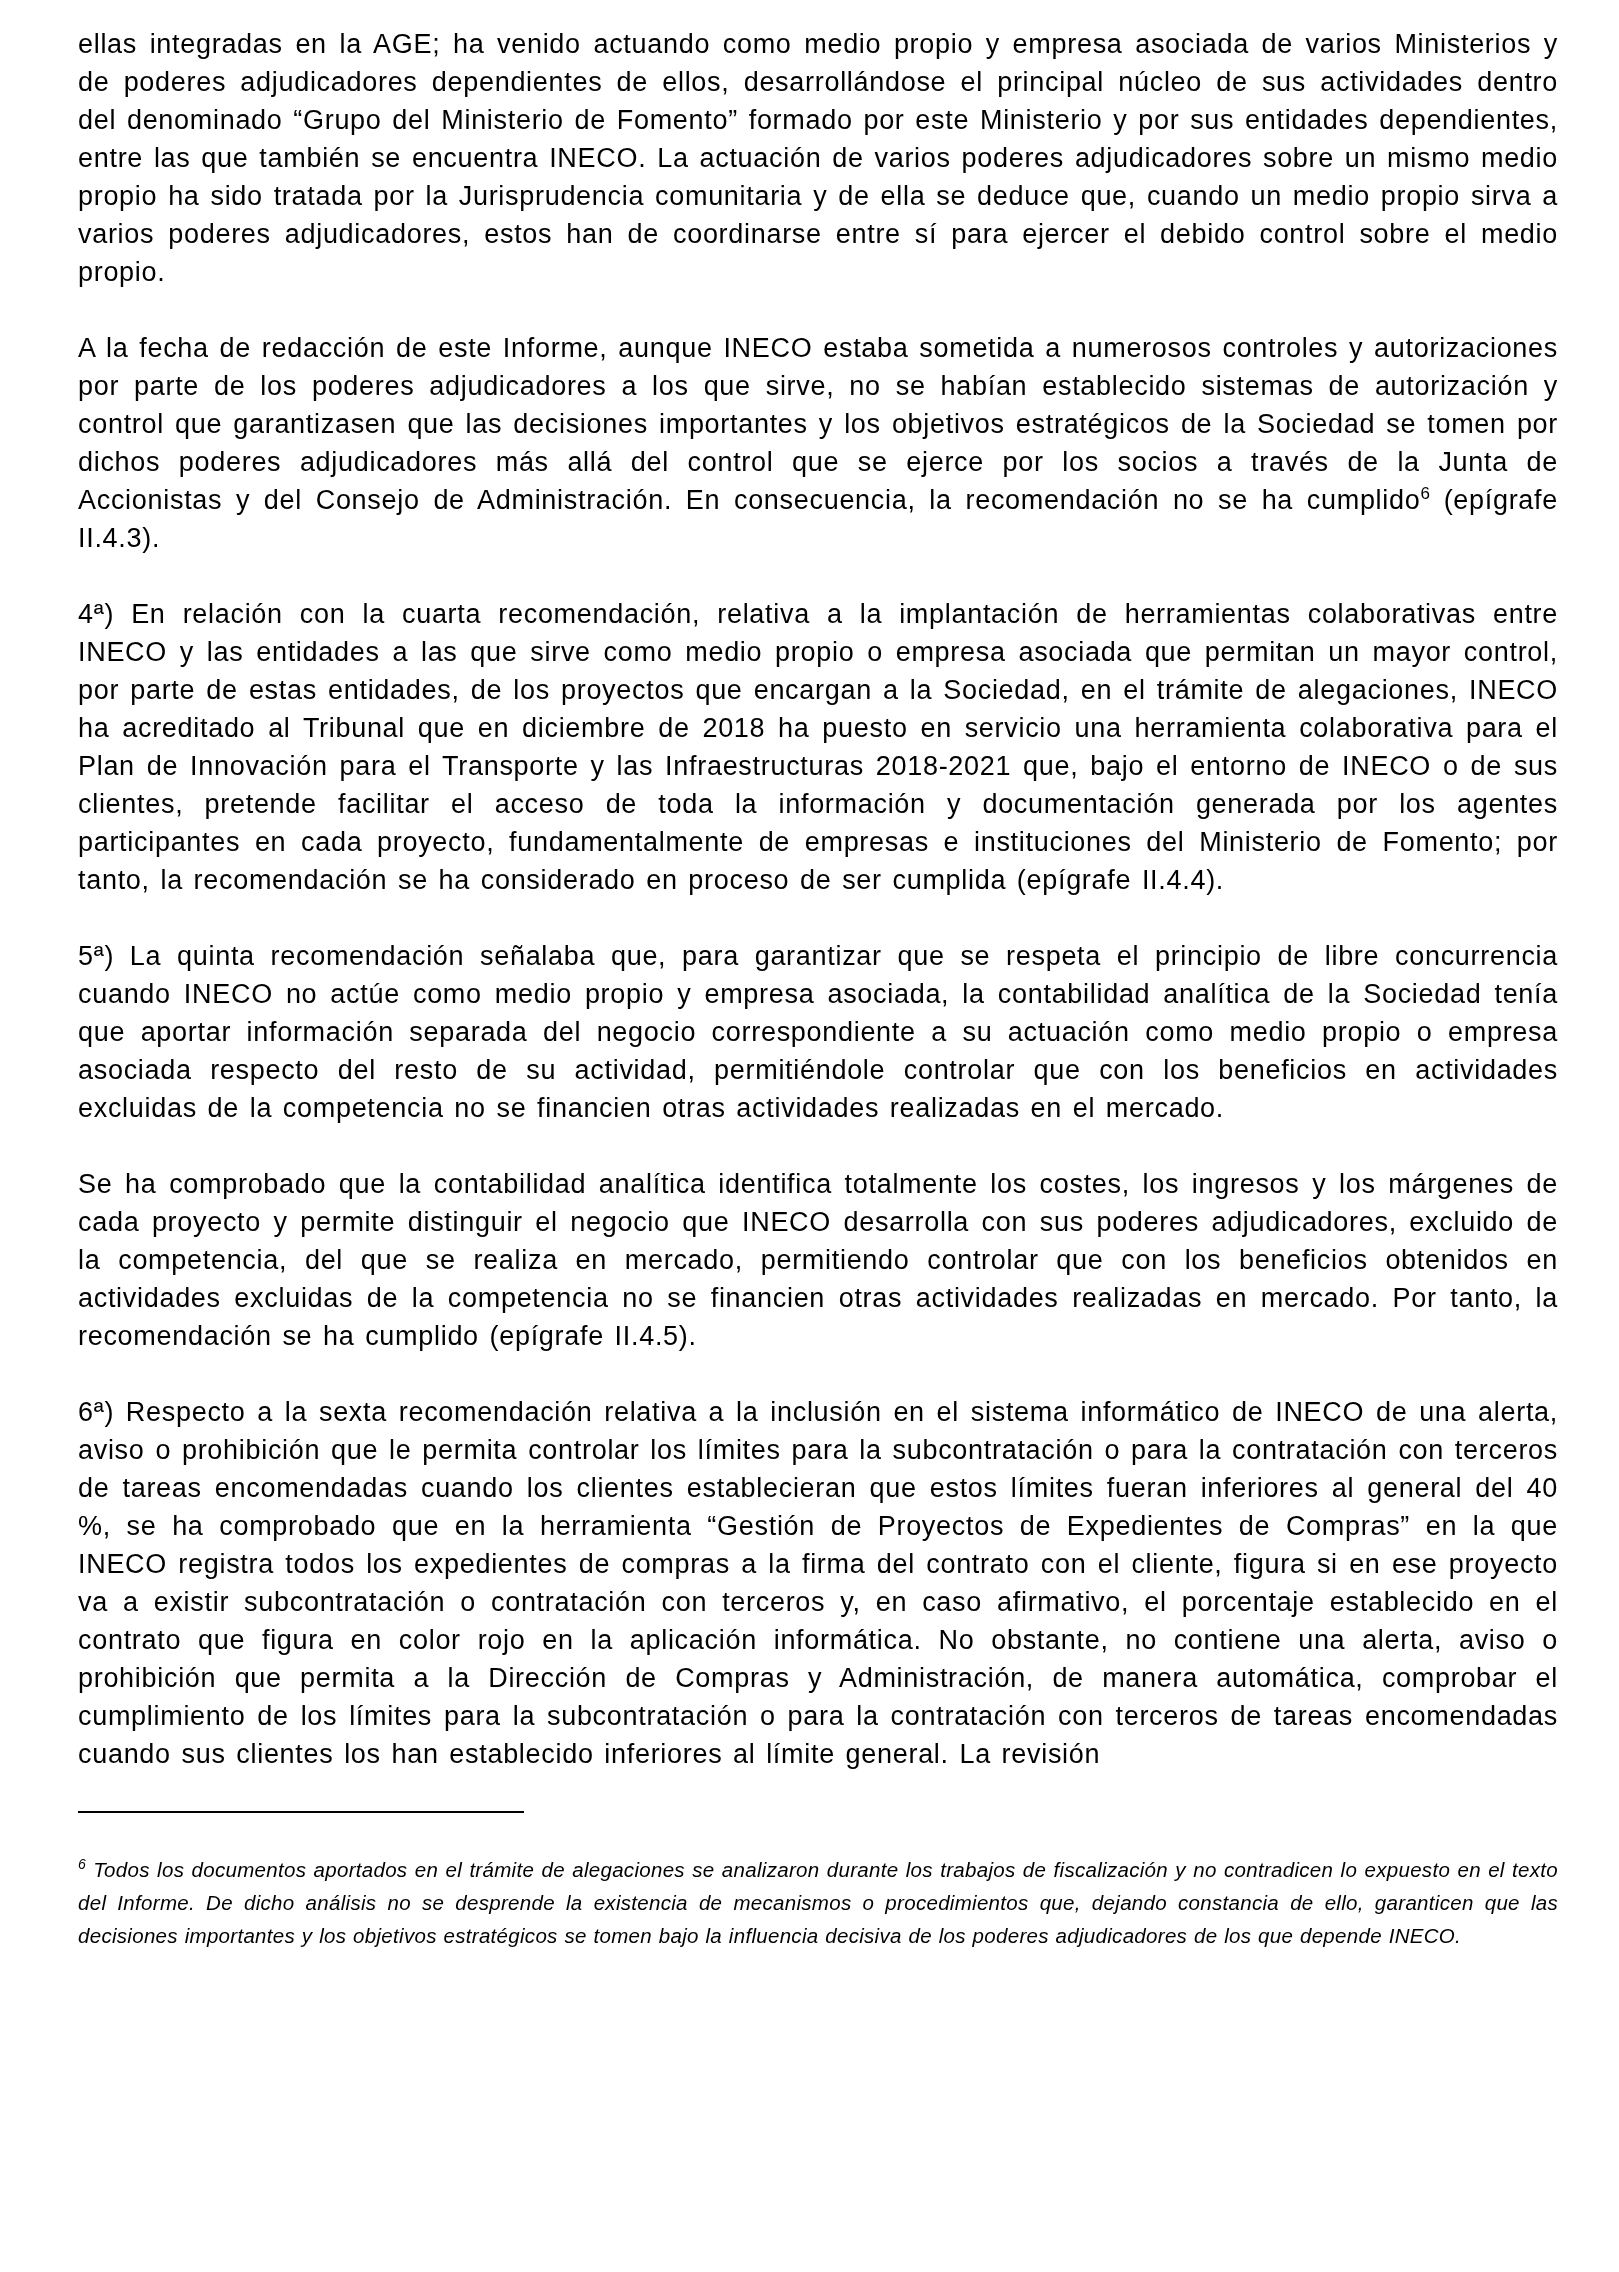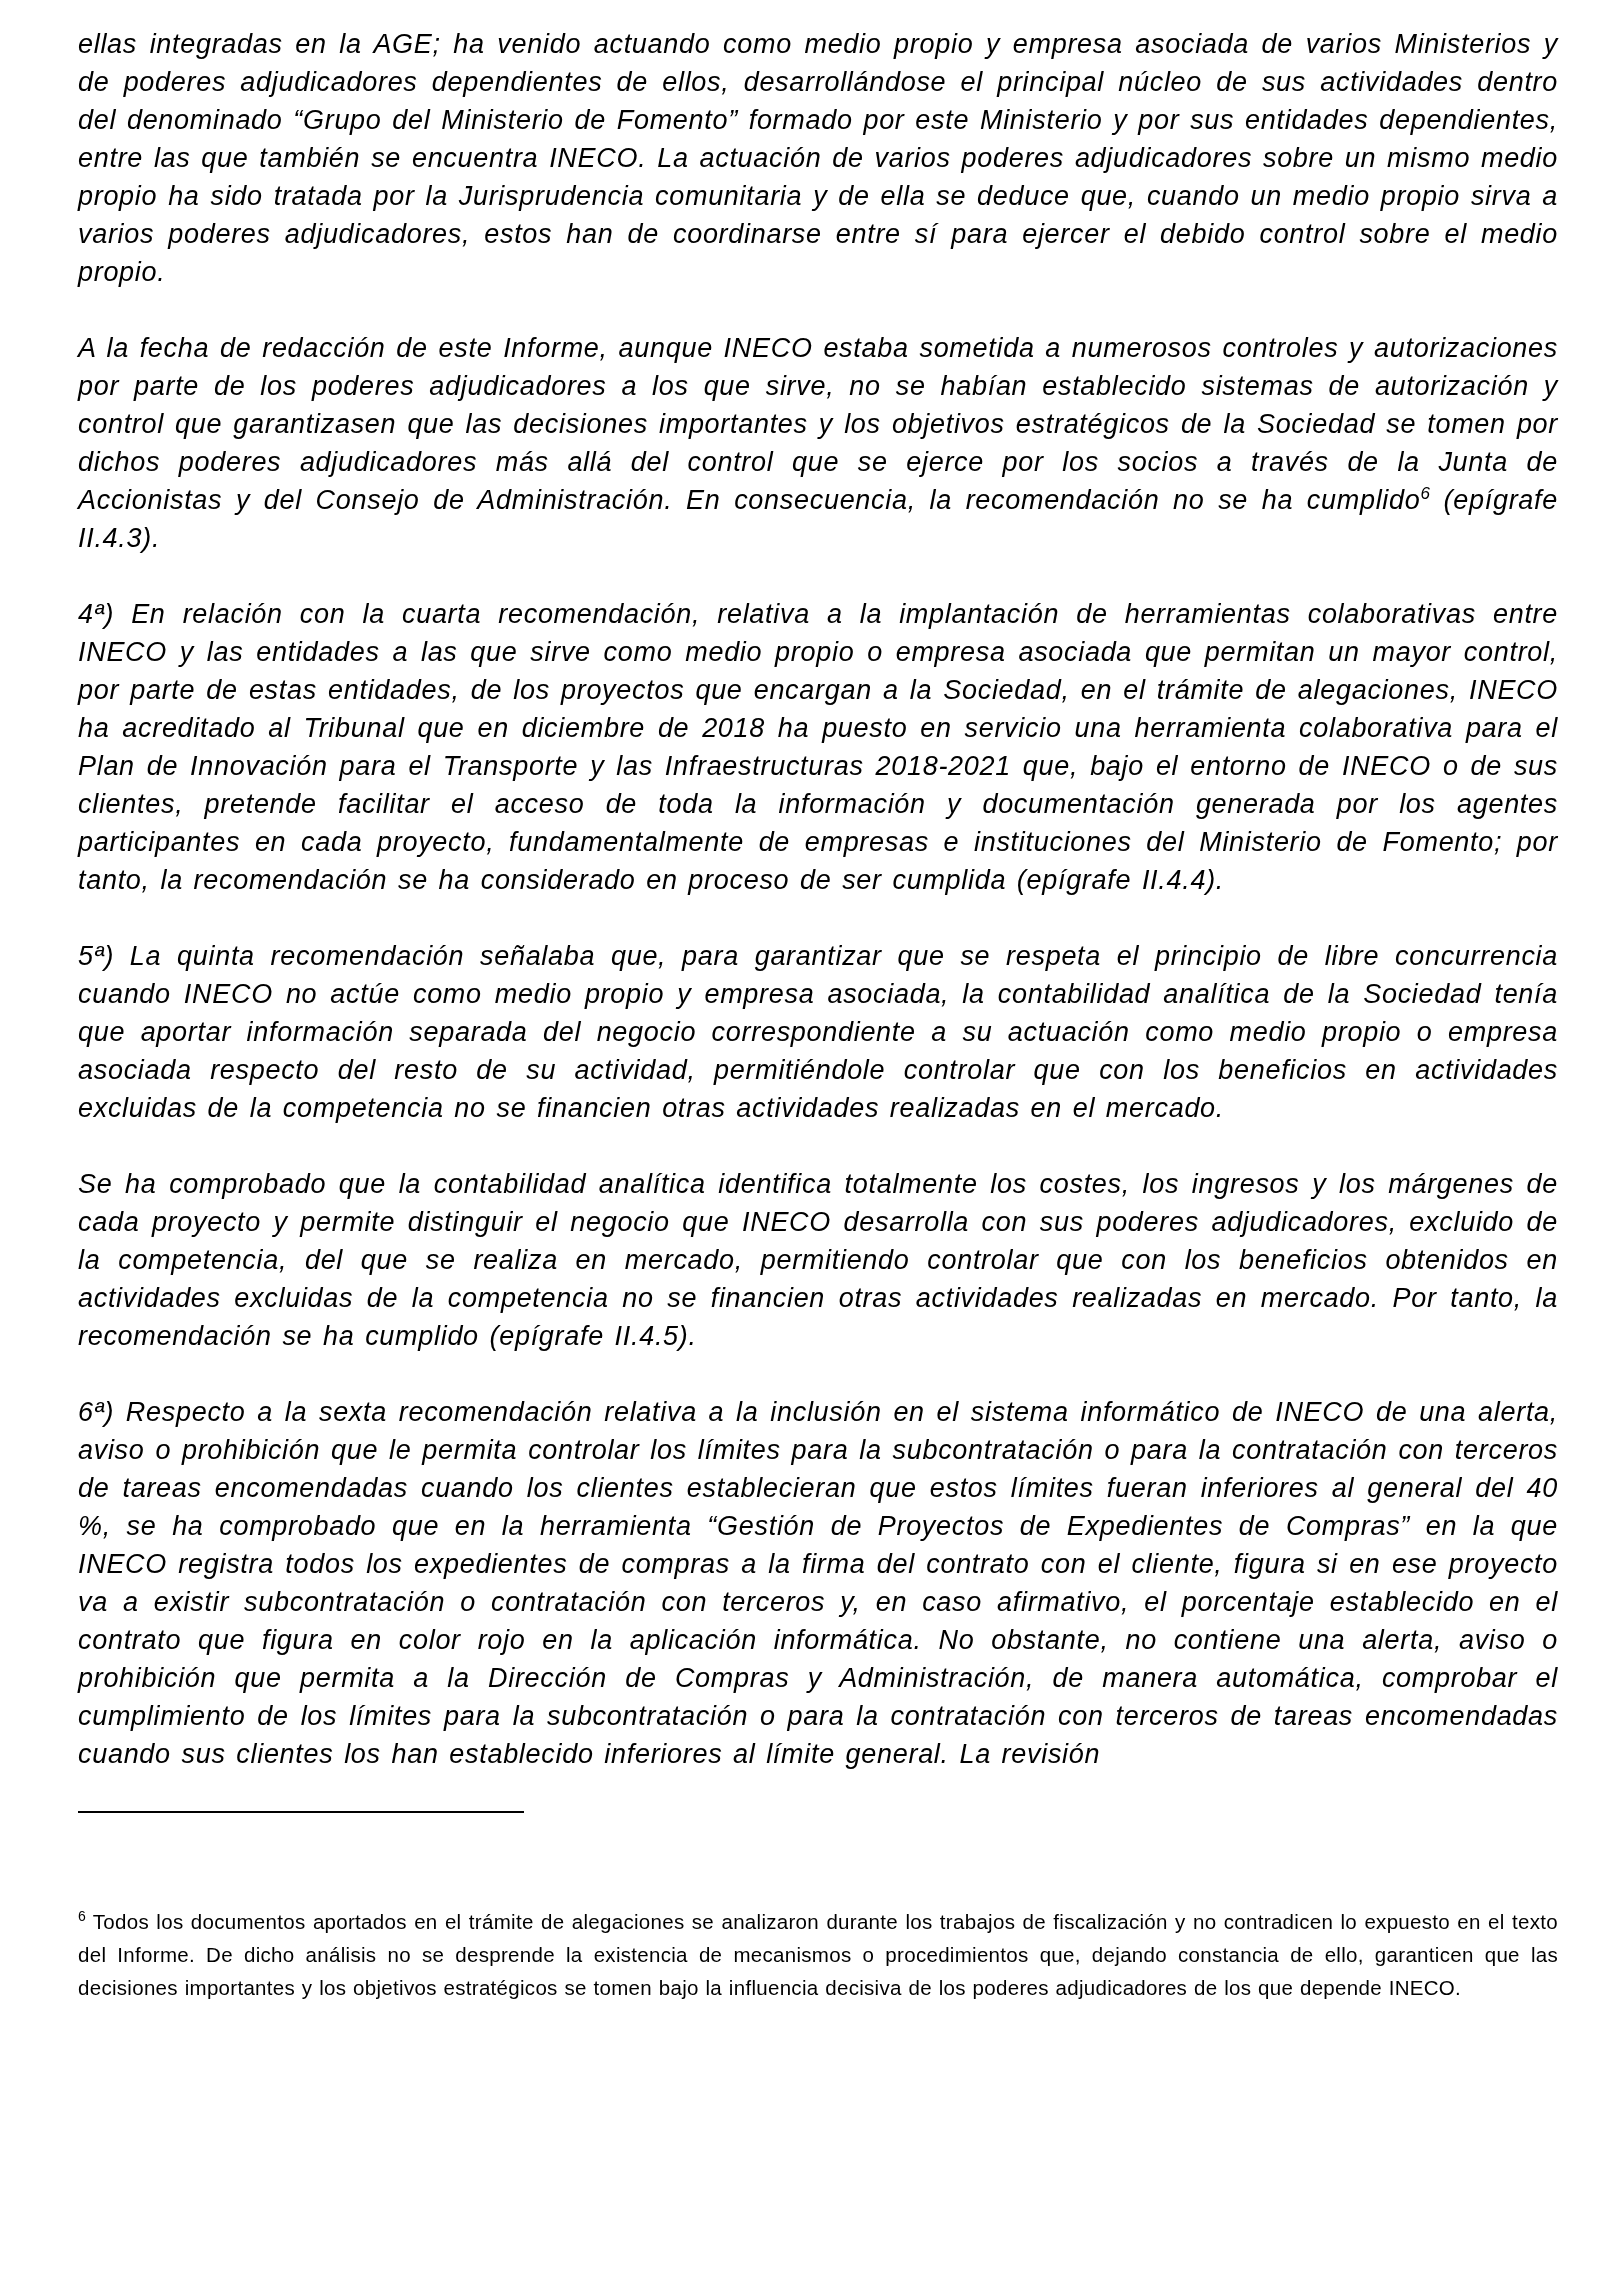--- a/index.html
+++ b/index.html
@@ -18,38 +18,38 @@
     padding: 24.6px 61px 0 78px;
     overflow: hidden;
   }
   .body-text .para {
     font-size: 27px;
     line-height: 38px;
     letter-spacing: 0.7px;
     word-spacing: 2.5px;
     text-align: justify;
     margin: 0 0 38px 0;
-    font-style: italic;
   }
   .body-text .para:last-child {
   }
   sup.fn-ref {
     font-size: 17px;
     line-height: 0;
     vertical-align: super;
     letter-spacing: 0;
   }
   .footnote-separator {
     width: 446px;
     height: 2.5px;
     background: #000000;
     margin: 0;
   }
   .footnote {
-    margin-top: 92px;
+    margin-top: 40px;
+    font-style: italic;
   }
   .footnote .fn-para {
     font-size: 20.5px;
     line-height: 33px;
     letter-spacing: 0.3px;
     word-spacing: 0.8px;
     text-align: justify;
     margin: 0;
   }
   sup.fn-marker {

